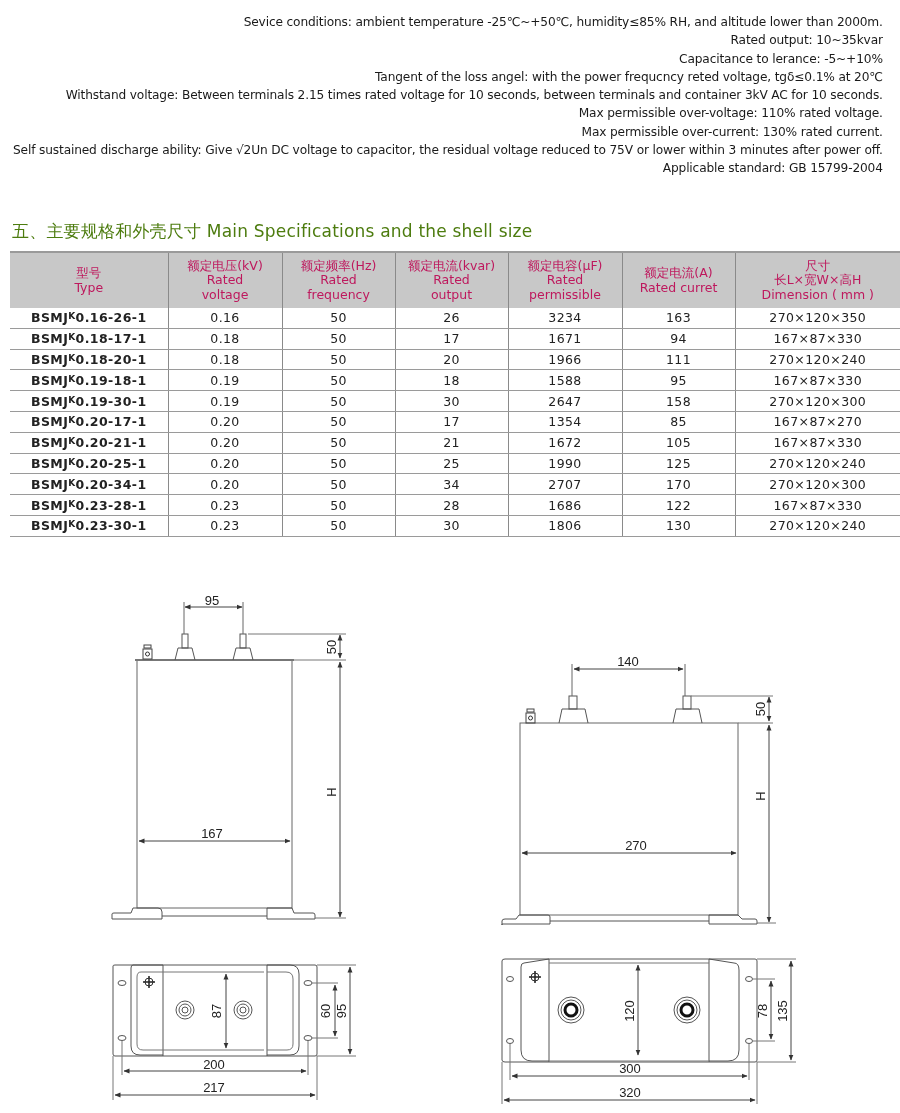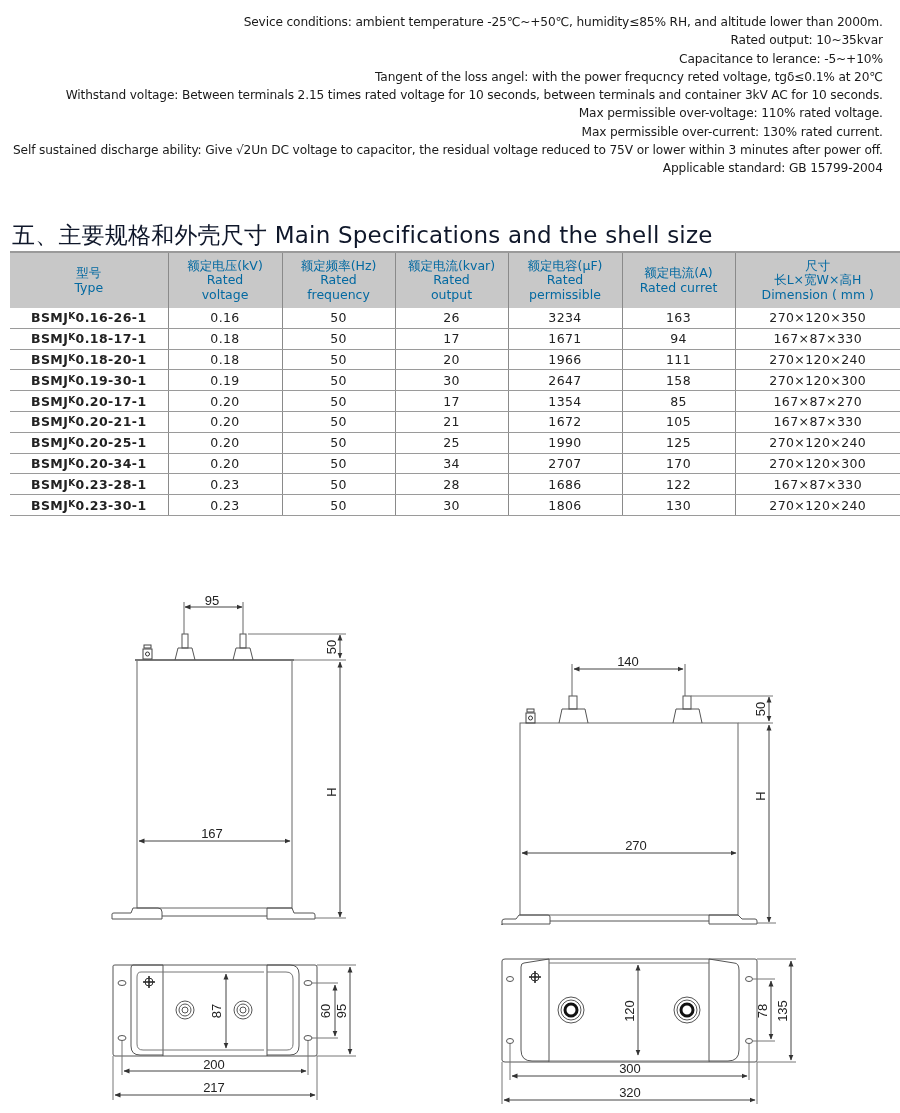--- a/index.html
+++ b/index.html
@@ -1,22 +1,22 @@
 <!DOCTYPE html>
 <html><head>
 <meta charset="utf-8">
 <style>
   html, body { margin:0; padding:0; background:#ffffff; }
   body { width:900px; height:1113px; position:relative; overflow:hidden;
          font-family:"DejaVu Sans", "Liberation Sans", sans-serif; color:#1a1a1a; }
   .specs { position:absolute; left:13px; top:13px; font-size:12.2px; line-height:18.3px; letter-spacing:-0.15px;text-align:right; }
   .specs div { white-space:nowrap; }
-  .section-title { position:absolute; left:12px; top:220px; font-size:23px; color:#0f172a; white-space:nowrap; letter-spacing:0.2px; }
+  .section-title { position:absolute; left:12px; top:220px; font-size:17px; color:#4d7c0f; white-space:nowrap; letter-spacing:0.2px; }
   table.spec { position:absolute; left:10px; top:251px; width:890px; border-collapse:collapse; table-layout:fixed; font-size:12.5px; }
-  table.spec th { background:#c8c8c8; font-weight:normal; color:#0369a1; line-height:14.5px; height:55px; padding:0; text-align:center; vertical-align:middle; border-left:1px solid #8a8a8a; border-top:2px solid #9a9a9a; }
+  table.spec th { background:#c8c8c8; font-weight:normal; color:#be185d; line-height:14.5px; height:55px; padding:0; text-align:center; vertical-align:middle; border-left:1px solid #8a8a8a; border-top:2px solid #9a9a9a; }
   table.spec th:first-child { border-left:none; }
   table.spec td { height:19.8px; padding:0; text-align:center; border-left:1px solid #8a8a8a; border-bottom:1px solid #9a9a9a; color:#222; letter-spacing:0.4px; }
   table.spec td:first-child { border-left:none;font-weight:bold; }
   table.spec th span { display:block; }
   .sup { font-size:9px; vertical-align:3px; }
   svg.draw { position:absolute; left:0; top:0; }
   svg text { font-family:"Liberation Sans", sans-serif; fill:#222; }
 </style>
 </head>
 <body>
@@ -104,20 +104,29 @@
       <tr>
         <td><span>BSMJ</span><span class="sup">K</span><span>0.18-20-1</span></td>
         <td>0.18</td>
         <td>50</td>
         <td>20</td>
         <td>1966</td>
         <td>111</td>
         <td>270×120×240</td>
       </tr>
       <tr>
+        <td><span>BSMJ</span><span class="sup">K</span><span>0.19-18-1</span></td>
+        <td>0.19</td>
+        <td>50</td>
+        <td>18</td>
+        <td>1588</td>
+        <td>95</td>
+        <td>167×87×330</td>
+      </tr>
+      <tr>
         <td><span>BSMJ</span><span class="sup">K</span><span>0.19-30-1</span></td>
         <td>0.19</td>
         <td>50</td>
         <td>30</td>
         <td>2647</td>
         <td>158</td>
         <td>270×120×300</td>
       </tr>
       <tr>
         <td><span>BSMJ</span><span class="sup">K</span><span>0.20-17-1</span></td>

